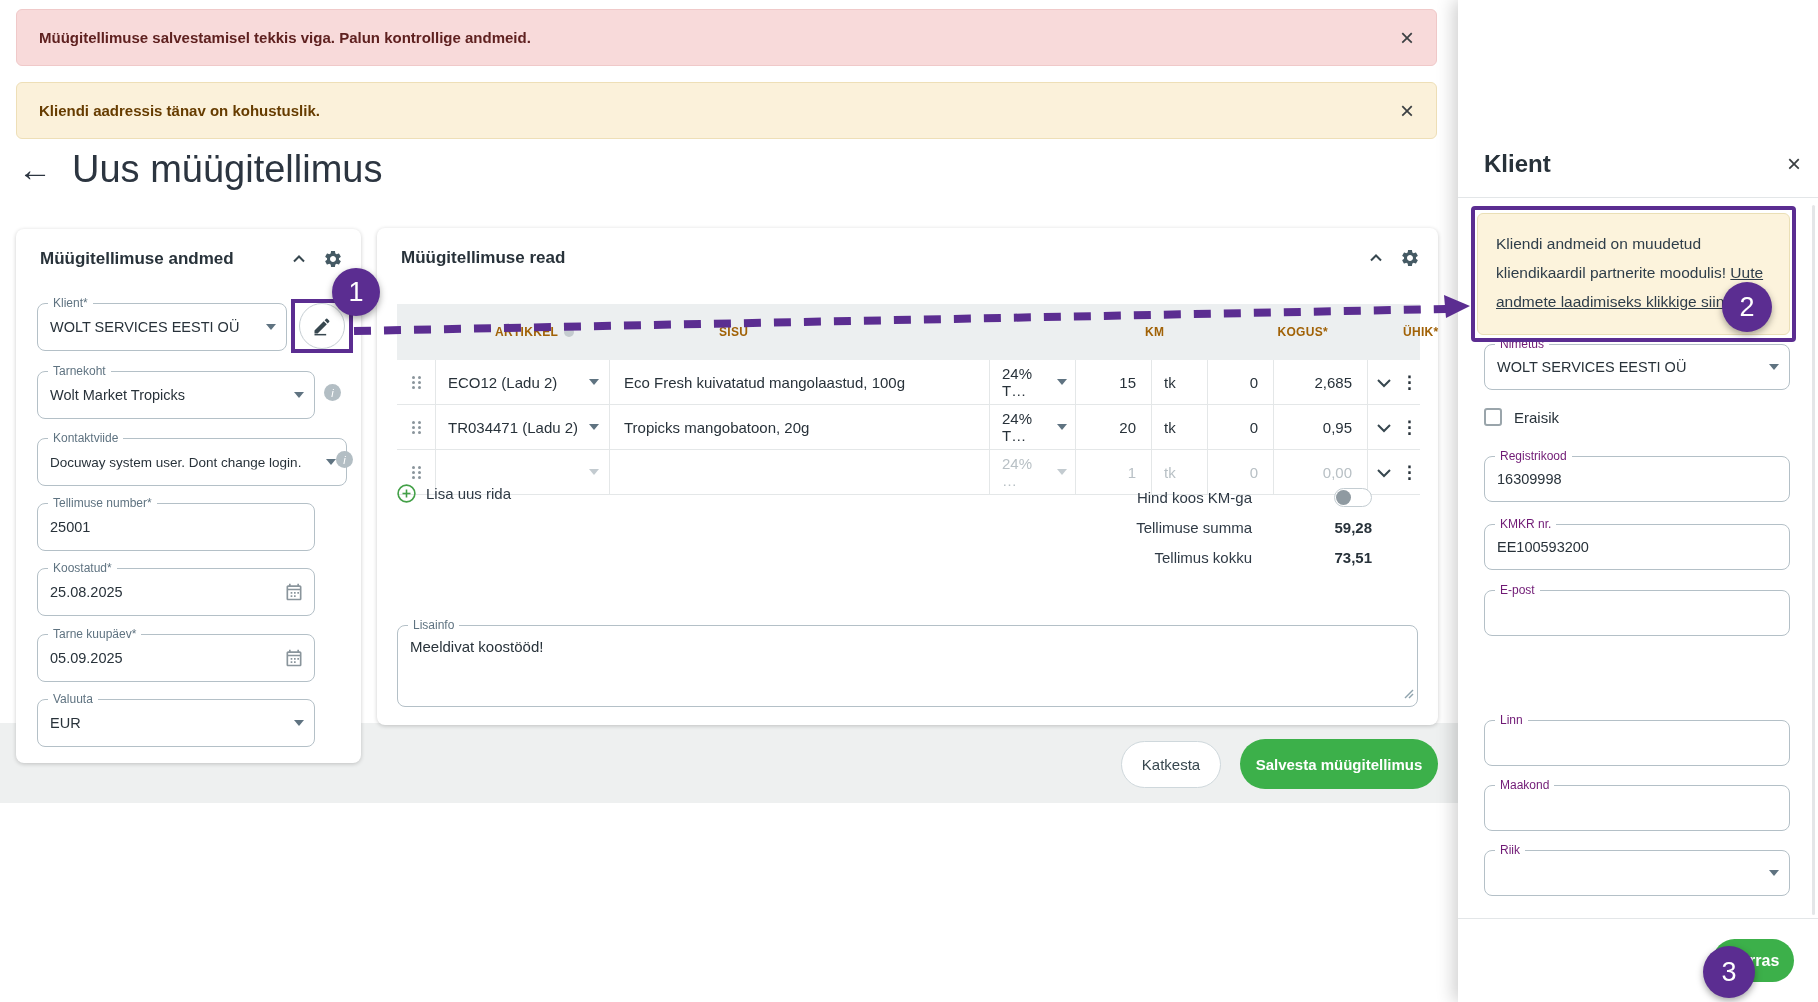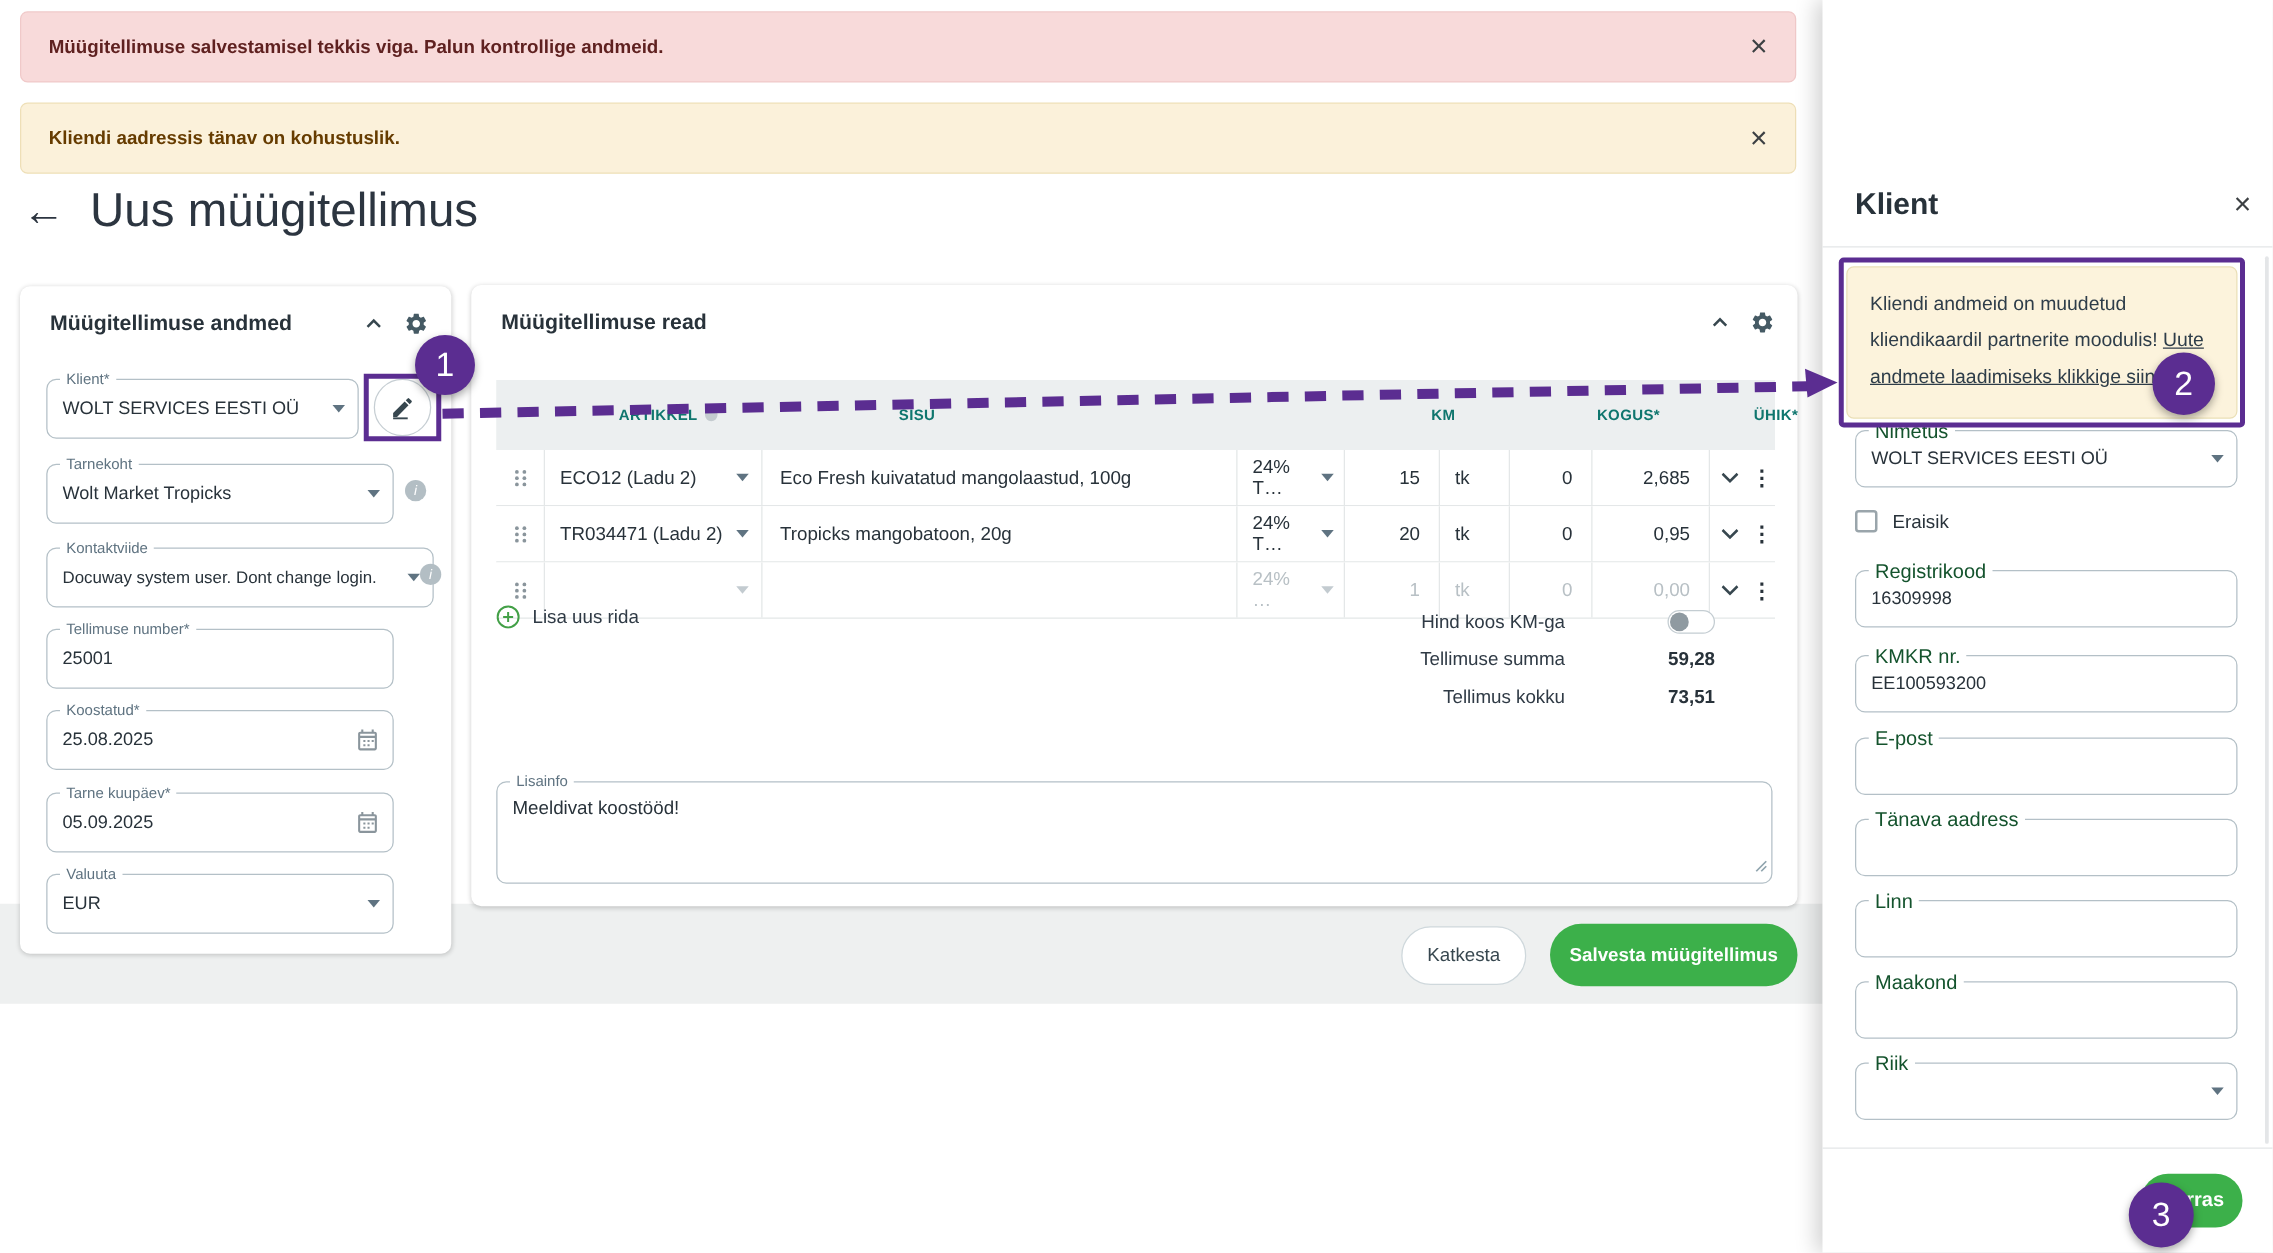--- a/index.html
+++ b/index.html
@@ -41,21 +41,21 @@
         border-left:5px solid transparent; border-right:5px solid transparent; border-top:6px solid #5f7381; }
   .info-dot { position:absolute; width:17px; height:17px; border-radius:50%; background:#b3bec4;
               color:#fff; font-size:11px; display:flex; align-items:center; justify-content:center; font-style:italic; }
   
   .pencil-btn { position:absolute; left:299px; top:303px; width:46px; height:46px; border-radius:50%;
                 border:1px solid #c6ced3; background:#fff; display:flex; align-items:center; justify-content:center;
                 cursor:pointer; z-index:2; }
   
   .tbl { position:absolute; left:20px; right:18px; top:76px; font-size:15px; }
   .trow { display:grid; grid-template-columns:38px 174px 380px 86px 76px 56px 66px 94px 53px; align-items:center; }
-  .thead { background:#eceff0; height:56px; font-size:12px; font-weight:700; color:#0f766e; letter-spacing:.3px;gap:48px; }
+  .thead { background:#eceff0; height:56px; font-size:12px; font-weight:700; color:#a16207; letter-spacing:.3px;gap:48px; }
   .tbody-row { height:45px; border-bottom:1px solid #e4e7e8; background:#fff; }
   .tbody-row:first-of-type { border-top:1px solid #e4e7e8; }
   .cell { height:100%; display:flex; align-items:center; padding:0 12px; position:relative; }
   .cell.bl { border-left:1px solid #e4e7e8; }
   .cell.r { justify-content:flex-end; padding-right:15px; }
   .thead .cell { background:transparent; border:none; }
   .km-cell { padding-right:24px; }
   .km-cell .dd { right:8px; }
   .art-cell { padding-right:24px; }
   .muted, .muted .val { color:#b8c0c5 !important; }
@@ -91,21 +91,21 @@
   .sidebar { position:absolute; left:1458px; top:0; width:360px; height:1002px; background:#fff;
              box-shadow:-5px 0 16px rgba(0,0,0,.18); z-index:4; }
   .sb-title { position:absolute; left:26px; top:150px; font-size:24px; font-weight:700; color:#28323a;text-align:right; }
   .sb-close { position:absolute; right:17px; top:152px; font-size:24px; color:#3c4043; cursor:pointer; line-height:1; }
   .sb-divider-top { position:absolute; left:0; right:0; top:197px; border-bottom:1px solid #e3e6e8; }
   .sb-note-hl { position:absolute; left:13px; top:206px; width:325px; height:136px; border:4px solid #5b2d91; border-radius:4px; z-index:2; }
   .sb-note { position:absolute; left:19px; top:213px; width:313px; height:122px; background:#fcf3dc;
              border:1px solid #eadfb6; border-radius:6px; padding:15px 18px; font-size:15.5px; line-height:29px; color:#2e3d49; }
   .sb-note .lnk { text-decoration:underline; cursor:pointer; }
   .sb-field { position:absolute; left:26px; width:306px; height:46px; border:1px solid #b4c0c7; border-radius:8px; background:#fff; }
-  .sb-field > label { position:absolute; top:-8px; left:10px; background:#fff; padding:0 5px; font-size:16px; color:#14532d; }
+  .sb-field > label { position:absolute; top:-8px; left:10px; background:#fff; padding:0 5px; font-size:12px; color:#701a75; }
   .sb-field .val { position:absolute; left:12px; right:24px; top:50%; transform:translateY(-50%); font-size:14.5px; color:#28323a; white-space:nowrap; }
   .chk-row { position:absolute; left:26px; top:408px; display:flex; align-items:center; gap:12px; }
   .chk { width:18px; height:18px; border:2px solid #9aa5ab; border-radius:3px; background:#fff; cursor:pointer; }
   .chk-row .lbl { font-size:15px; color:#28323a; }
   .sb-divider-bottom { position:absolute; left:0; right:0; top:918px; border-bottom:1px solid #e3e6e8; }
   .btn-ok { left:255px; top:939px; width:81px; height:43px; background:#3cb04a; color:#fff; font-weight:700;
             position:absolute; display:flex; align-items:center; justify-content:center; border-radius:22px; cursor:pointer; }
   .sb-scroll { position:absolute; right:3px; top:205px; width:3px; height:710px; background:#e4e6e8; border-radius:2px; }
   
   .hl-box { position:absolute; left:291px; top:299px; width:62px; height:54px; border:4px solid #5b2d91; z-index:5; }
@@ -414,24 +414,20 @@
   <div class="sb-field" style="top:524px;">
     <label>KMKR nr.</label>
     <div class="val">EE100593200</div>
   </div>
 
   <div class="sb-field" style="top:590px;">
     <label>E-post</label>
     <div class="val"></div>
   </div>
 
-  <div class="sb-field" style="top:655px;">
-    <label>Tänava aadress</label>
-    <div class="val"></div>
-  </div>
 
   <div class="sb-field" style="top:720px;">
     <label>Linn</label>
     <div class="val"></div>
   </div>
 
   <div class="sb-field" style="top:785px;">
     <label>Maakond</label>
     <div class="val"></div>
   </div>

